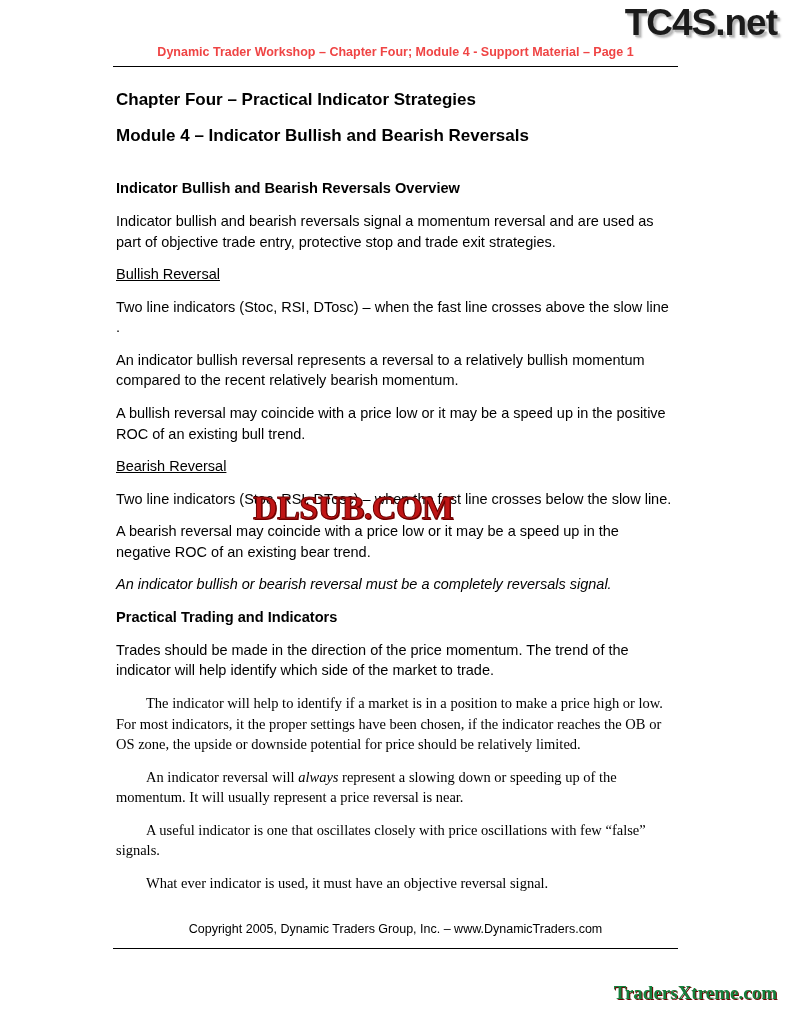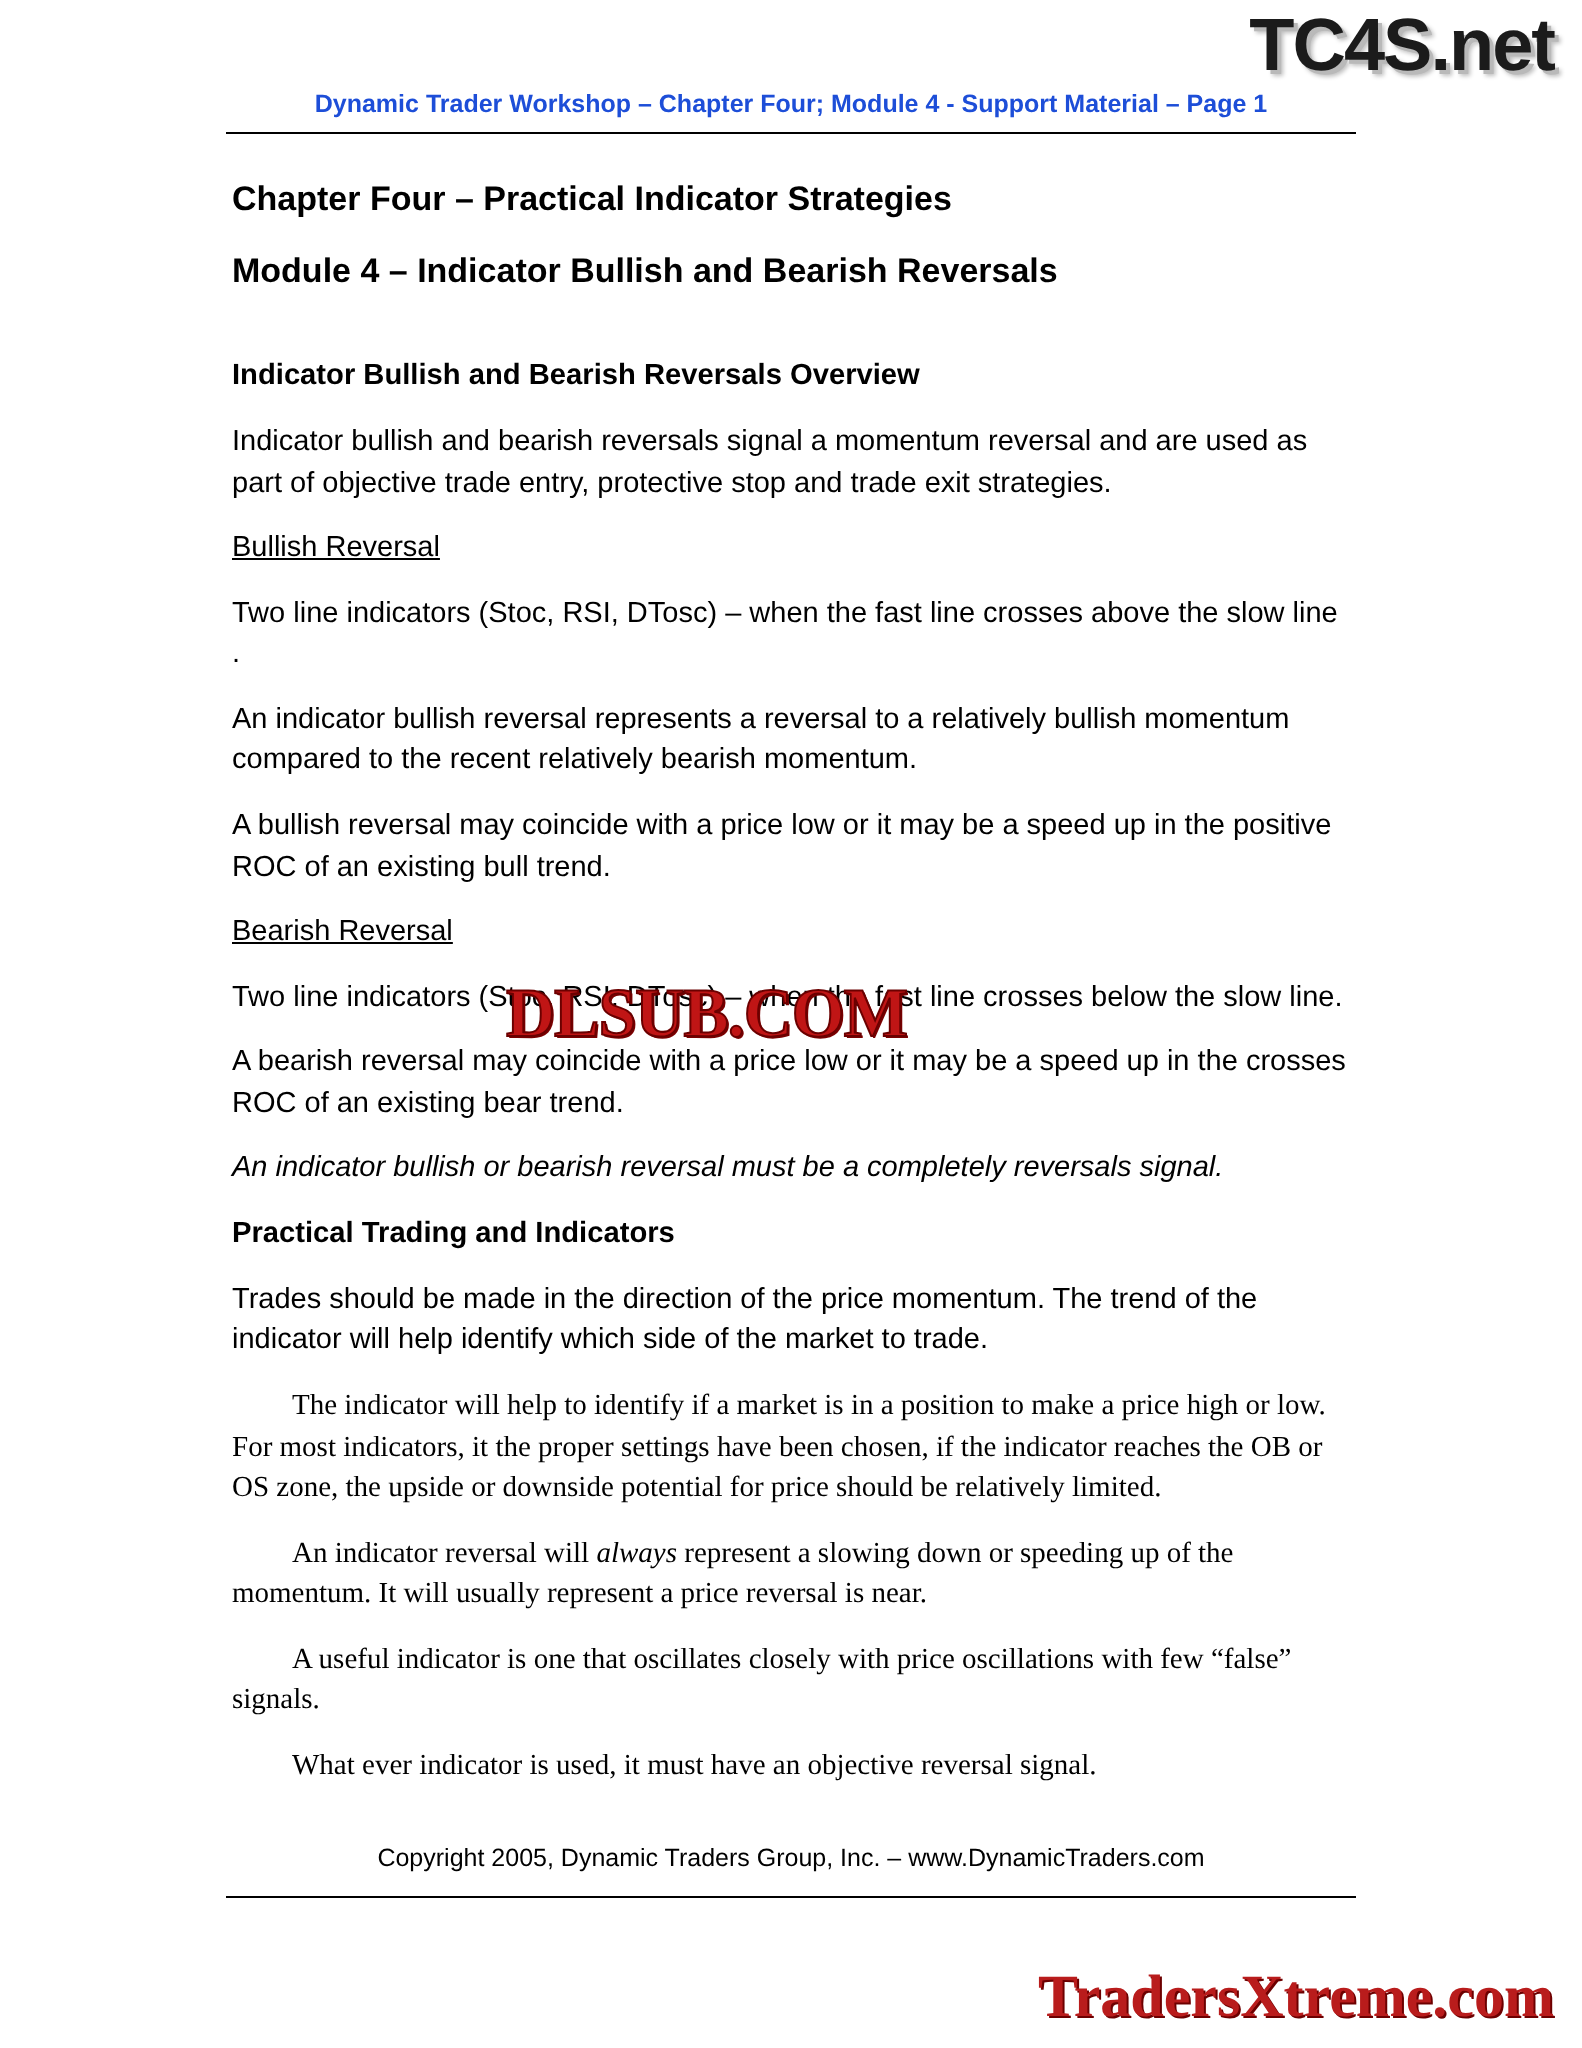--- a/index.html
+++ b/index.html
@@ -38,21 +38,21 @@
 
   
   .header-text {
     position: absolute;
     left: 0;
     top: 45px;
     width: 791px;
     text-align: center;
     font-size: 12.5px;
     font-weight: bold;
-    color: #1d4ed8;
+    color: #ef4444;
   }
   .rule {
     position: absolute;
     background: #000;
     height: 1px;
   }
   .rule-top { left: 113px; top: 66px; width: 565px; }
   .rule-bottom { left: 113px; top: 948px; width: 565px; }
 
   
@@ -109,22 +109,22 @@
     text-shadow: 1px 1px 0 #7a0000;
     background: rgba(255,255,255,0.0);
     transform: scaleY(1.02);
   }
   .wm-bottom {
     position: absolute;
     right: 14px;
     top: 982px;
     font-family: "Liberation Serif", serif;
     font-weight: bold;
-    font-size: 30px;
-    color: #b91c1c;
+    font-size: 19px;
+    color: #15803d;
     text-shadow: 1px 1px 0 #6d0000;
   }
 </style>
 </head>
 <body>
 
 <div class="page">
 
   <div class="wm-top">TC4S.net</div>
 
@@ -138,21 +138,21 @@
     <p class="h-sub">Indicator Bullish and Bearish Reversals Overview</p>
     <p>Indicator bullish and bearish reversals signal a momentum reversal and are used as part of objective trade entry, protective stop and trade exit strategies.</p>
 
     <p class="underline">Bullish Reversal</p>
     <p>Two line indicators (Stoc, RSI, DTosc) – when the fast line crosses above the slow line .</p>
     <p>An indicator bullish reversal represents a reversal to a relatively bullish momentum compared to the recent relatively bearish momentum.</p>
     <p>A bullish reversal may coincide with a price low or it may be a speed up in the positive ROC of an existing bull trend.</p>
 
     <p class="underline">Bearish Reversal</p>
     <p>Two line indicators (Stoc, RSI, DTosc) – when the fast line crosses below the slow line.</p>
-    <p>A bearish reversal may coincide with a price low or it may be a speed up in the crosses ROC of an existing bear trend.</p>
+    <p>A bearish reversal may coincide with a price low or it may be a speed up in the negative ROC of an existing bear trend.</p>
 
     <p class="italic">An indicator bullish or bearish reversal must be a completely reversals signal.</p>
 
     <p class="h-sub spaced">Practical Trading and Indicators</p>
     <p>Trades should be made in the direction of the price momentum. The trend of the indicator will help identify which side of the market to trade.</p>
     <p class="indent">The indicator will help to identify if a market is in a position to make a price high or low. For most indicators, it the proper settings have been chosen, if the indicator reaches the OB or OS zone, the upside or downside potential for price should be relatively limited.</p>
     <p class="indent"><span>An indicator reversal will </span><em>always</em><span> represent a slowing down or speeding up of the momentum. It will usually represent a price reversal is near.</span></p>
     <p class="indent">A useful indicator is one that oscillates closely with price oscillations with few “false” signals.</p>
     <p class="indent">What ever indicator is used, it must have an objective reversal signal.</p>
   </div>

